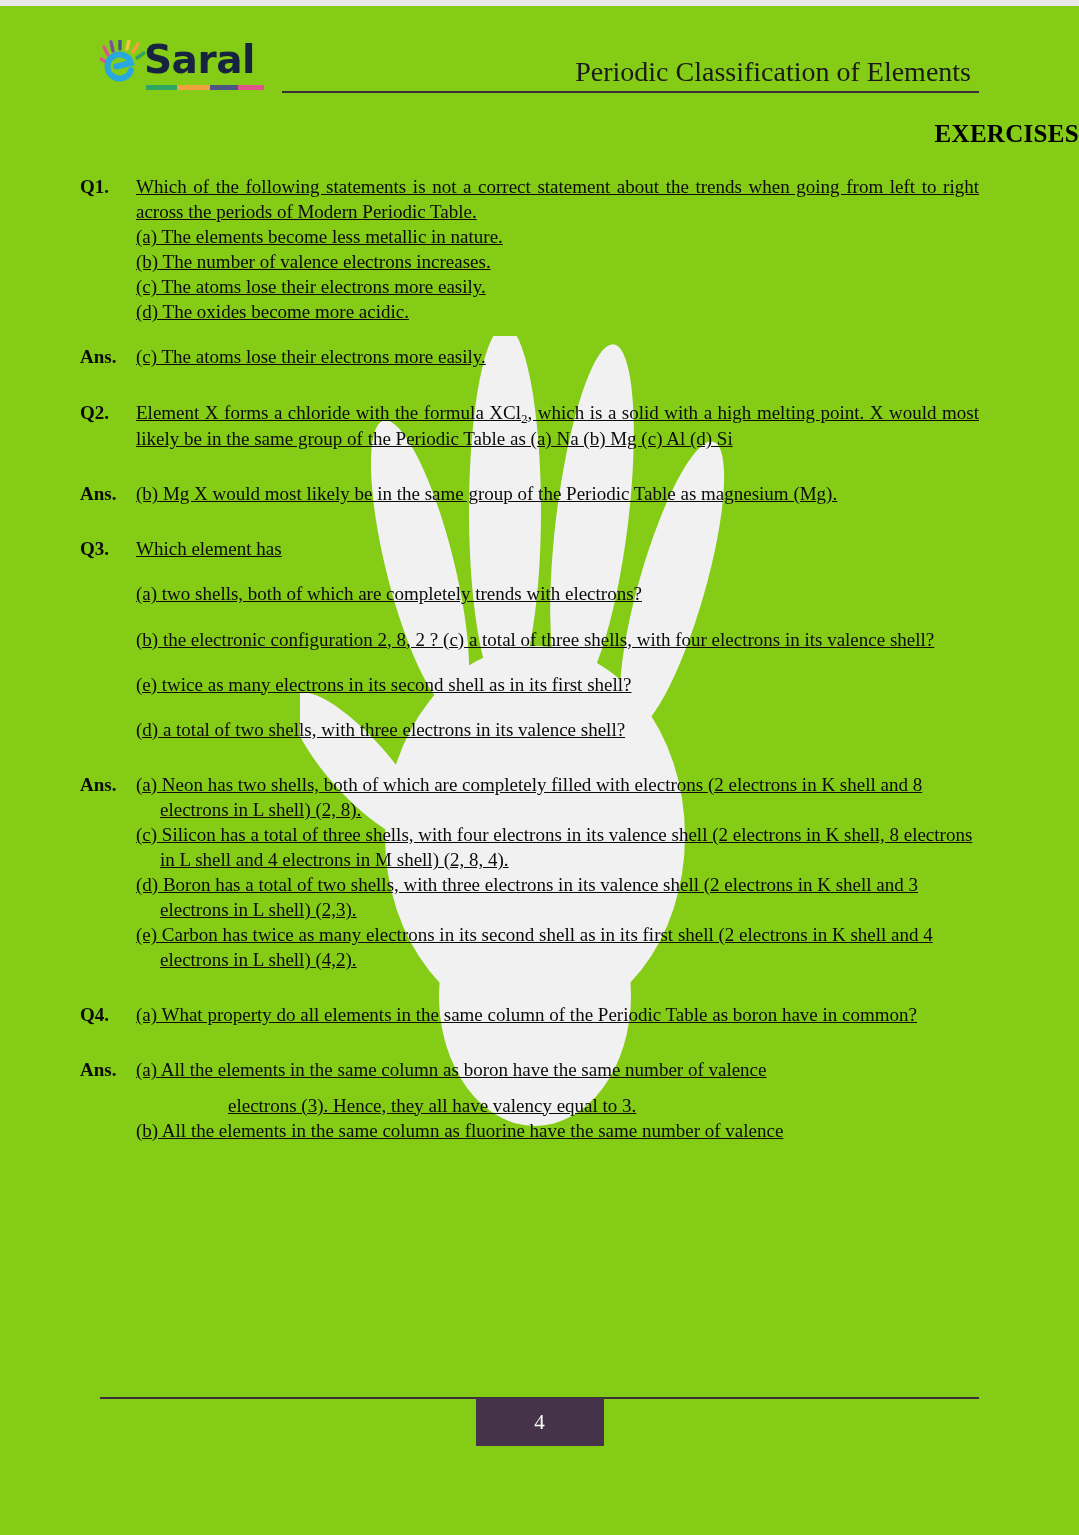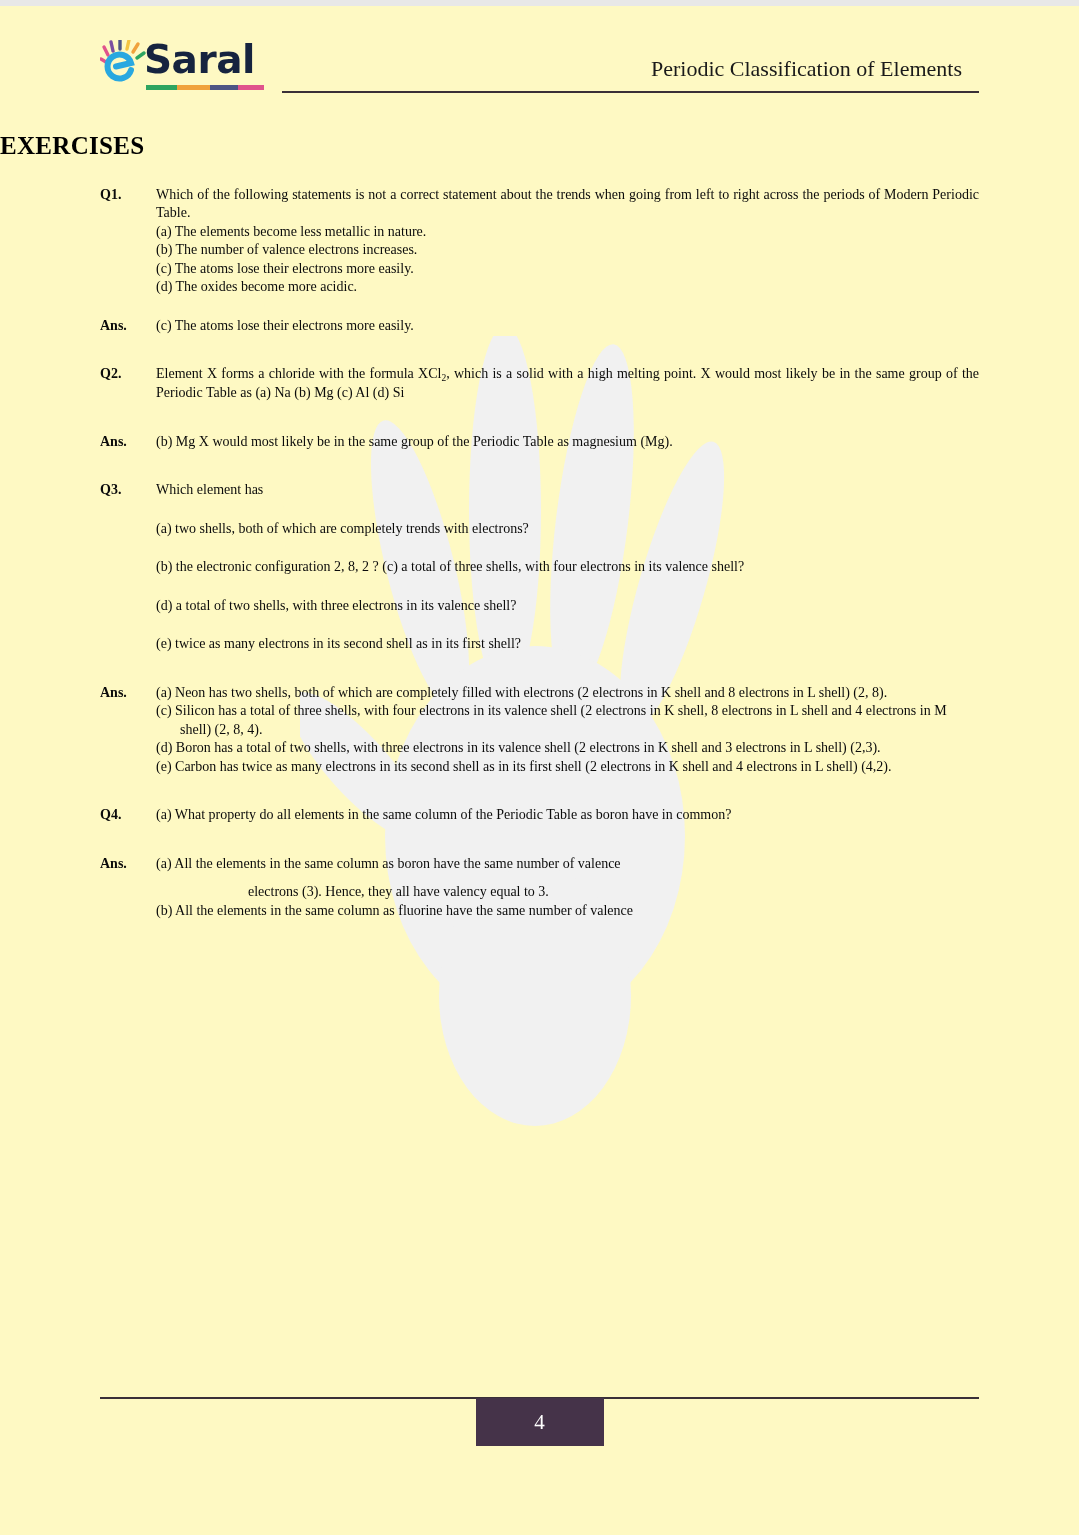--- a/index.html
+++ b/index.html
@@ -11,21 +11,21 @@
     width: 1079px;
     height: 1535px;
     font-family: "Liberation Serif", "DejaVu Serif", serif;
   }
   .page {
     position: absolute;
     top: 6px;
     left: 0;
     width: 1079px;
     height: 1529px;
-    background: #fef9c3;
+    background: #84cc16;
     overflow: hidden;
   }
   
   .watermark {
     position: absolute;
     left: 300px;
     top: 330px;
     width: 470px;
     height: 800px;
     opacity: 1;
@@ -75,48 +75,49 @@
     height: 5px;
   }
   .logo-bar span { display: inline-block; height: 5px; vertical-align: top; }
   .bar-green  { width: 31px; background: #2ea560; }
   .bar-orange { width: 33px; background: #f0a23c; }
   .bar-purple { width: 28px; background: #4d5584; }
   .bar-pink   { width: 26px; background: #e0538c; }
 
   .header-title {
     position: absolute;
-    right: 17px;
+    right: 8px;
     top: 18px;
-    font-size: 22px;
+    font-size: 28px;
     color: #1a1a1a;
     white-space: nowrap;
     margin-left: 13px;
   }
   .header-rule {
     position: absolute;
     left: 182px;
     right: 0;
     top: 53px;
     border-bottom: 2px solid #3a3038;
   }
 
   
   .doc-title {
-    text-align: left;
+    text-align: right;
     font-size: 25px;
     font-weight: bold;
-    margin: 22px 0 0 0;
+    margin: 10px 0 0 0;
     letter-spacing: 0.3px;
   }
   .body {
-    margin: 0 100px 0 100px;
-    font-size: 14px;
+    margin: 0 100px 0 80px;
+    font-size: 19px;
     line-height: 1.32;
     color: #0b0b0b;
+    text-decoration: underline;
   }
   .qblock { position: relative; margin-top: 26px; }
   .qrow { position: relative; padding-left: 56px; }
   .qlab {
     position: absolute;
     left: 0;
     top: 0;
     font-weight: bold;
     white-space: nowrap;
   }
@@ -241,24 +242,24 @@
           <span class="qlab">Q3.</span>
           <span class="qtext">Which element has</span>
         </div>
         <div class="qrow sp-top-md">
           <span class="qtext">(a) two shells, both of which are completely trends with electrons?</span>
         </div>
         <div class="qrow just sp-top-md">
           <span class="qtext">(b) the electronic configuration 2, 8, 2 ? (c) a total of three shells, with four electrons in its valence shell?</span>
         </div>
         <div class="qrow sp-top-md">
+          <span class="qtext">(e) twice as many electrons in its second shell as in its first shell?</span>
+        </div>
+        <div class="qrow sp-top-md">
           <span class="qtext">(d) a total of two shells, with three electrons in its valence shell?</span>
-        </div>
-        <div class="qrow sp-top-md">
-          <span class="qtext">(e) twice as many electrons in its second shell as in its first shell?</span>
         </div>
 
         <div class="qrow sp-top-lg">
           <span class="qlab">Ans.</span>
           <span class="qtext hang">(a)  Neon has two shells, both of which are completely filled with electrons (2 electrons in K shell and 8 electrons in L shell) (2, 8).</span>
           <span class="qtext hang">(c) Silicon has a total of three shells, with four electrons in its valence shell (2 electrons in K shell, 8 electrons in L shell and 4 electrons in M shell) (2, 8, 4).</span>
           <span class="qtext hang">(d) Boron has a total of two shells, with three electrons in its valence shell (2 electrons in K shell and 3 electrons in L shell) (2,3).</span>
           <span class="qtext hang">(e) Carbon has twice as many electrons in its second shell as in its first shell (2 electrons in K shell and 4 electrons in L shell) (4,2).</span>
         </div>
       </div>

